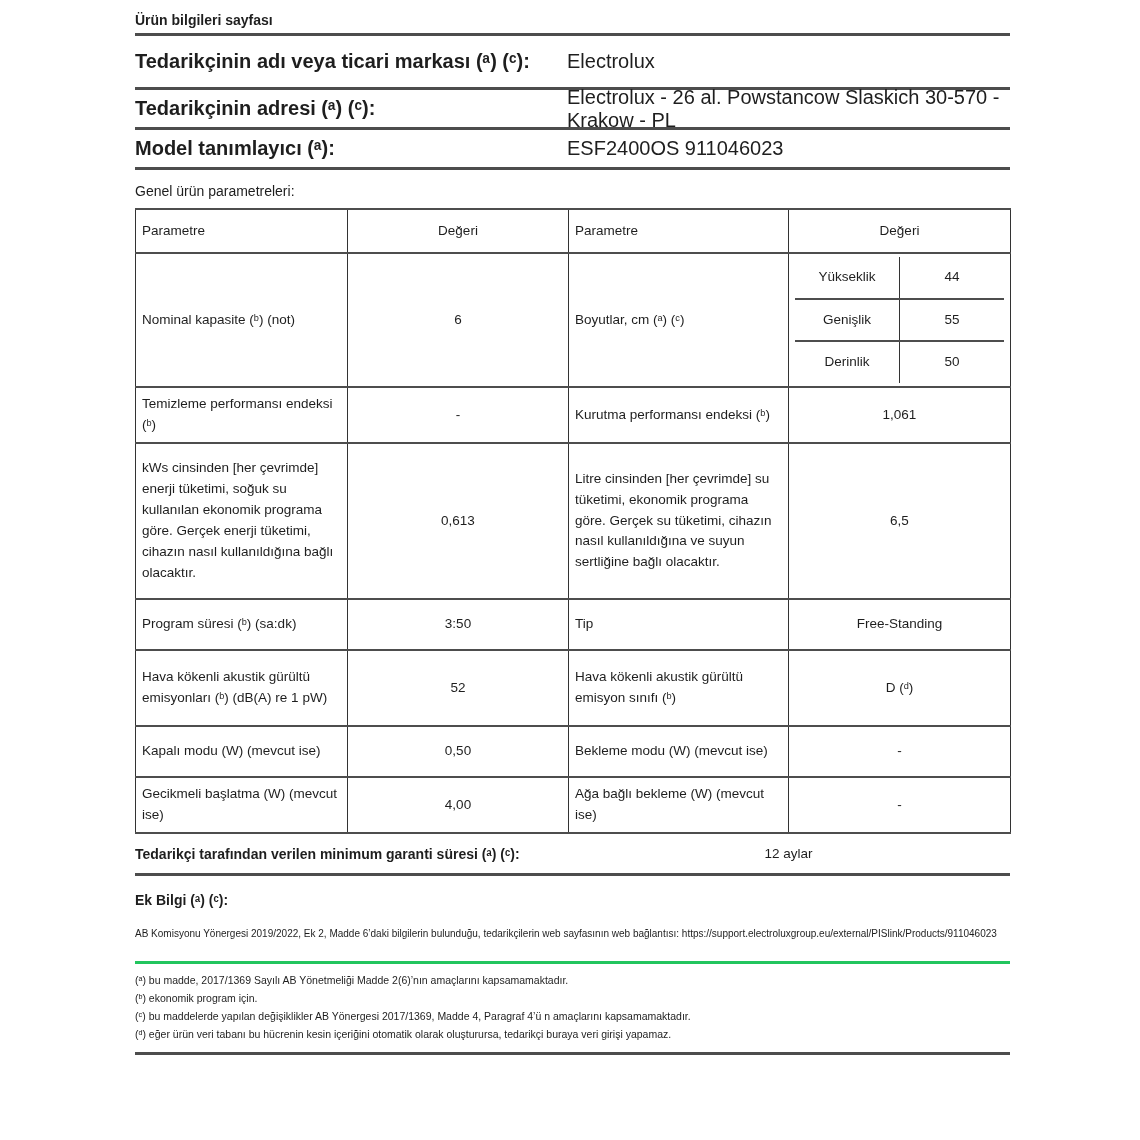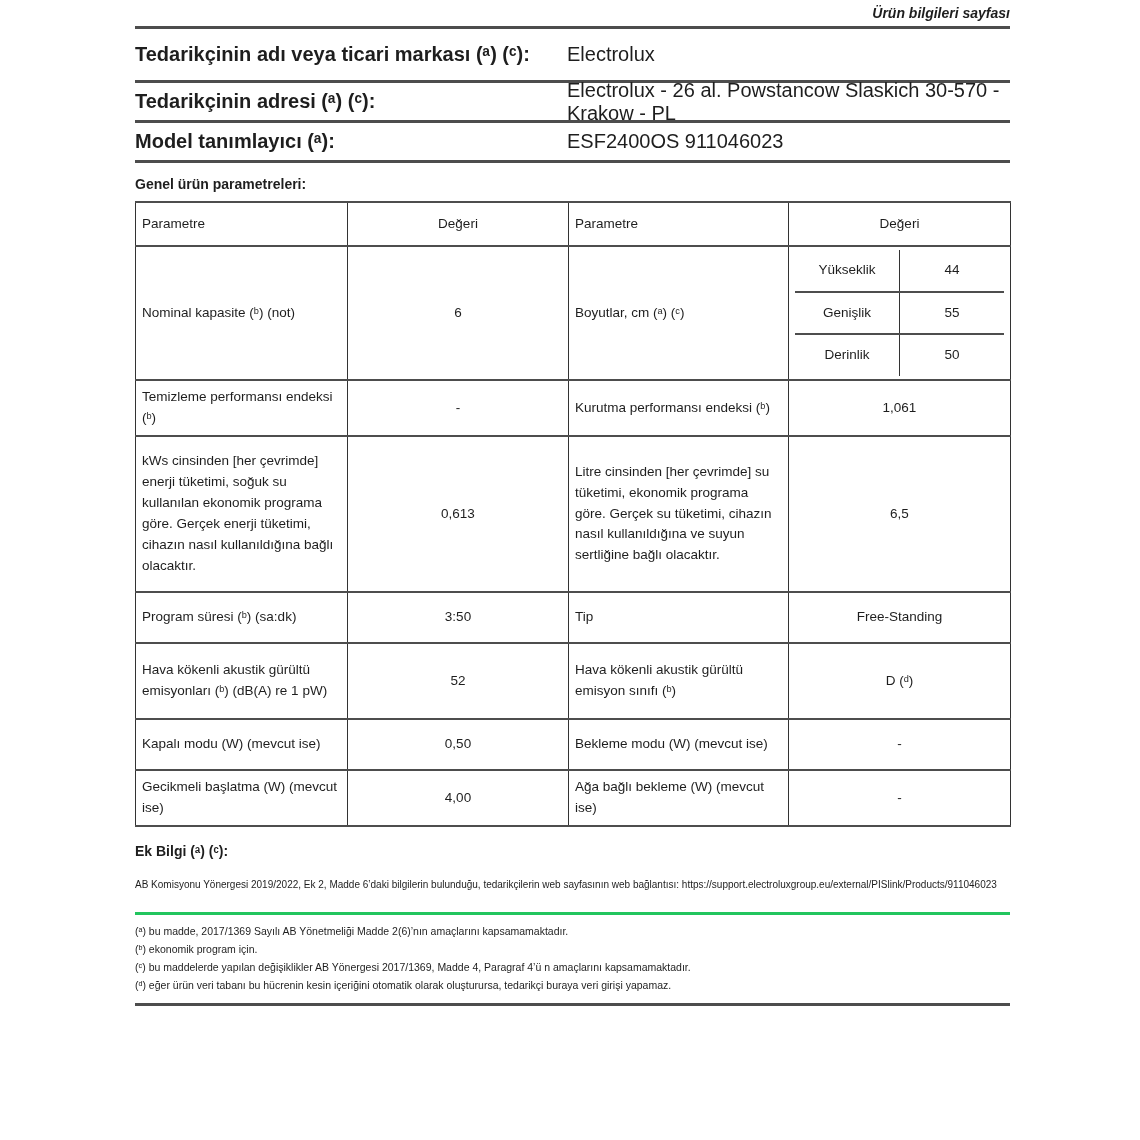--- a/index.html
+++ b/index.html
@@ -9,41 +9,40 @@
     background: #ffffff;
     font-family: "Liberation Sans", sans-serif;
     color: #1e1e1e;
   }
   .page {
     position: absolute;
     left: 135px; top: 0;
     width: 875px;
   }
   .doc-title {
-    text-align: right;
+    text-align: left;
     font-weight: bold;
     font-size: 14px;
-    padding: 5px 0 5px;
-    font-style: italic;
+    padding: 12px 0 5px;
   }
   
   .top-table { border-top: 3px solid #4d4d4d; }
   .top-row {
     display: flex;
     align-items: center;
     border-bottom: 3px solid #4d4d4d;
     font-size: 20px;
   }
   .top-row.h54 { height: 54px; }
   .top-row.h40 { height: 40px; }
   .t-label { width: 432px; flex: none; font-weight: bold; }
   .t-value { flex: 1; text-align: left; }
 
   .section-heading {
-    font-weight: bold;
+    font-weight: normal;
     font-size: 14px;
     margin: 13px 0 9px;
   }
 
   
   table.main {
     border-collapse: collapse;
     table-layout: fixed;
     width: 875px;
     font-size: 13.5px;
@@ -214,20 +213,24 @@
     </tr>
     <tr class="rh56">
       <td class="lbl">Gecikmeli başlatma (W) (mevcut ise)</td>
       <td class="val">4,00</td>
       <td class="lbl">Ağa bağlı bekleme (W) (mevcut ise)</td>
       <td class="val">-</td>
     </tr>
   </tbody>
     </table>
 
+  <div class="warranty">
+    <div class="w-label">Tedarikçi tarafından verilen minimum garanti süresi (ᵃ) (ᶜ):</div>
+    <div class="w-value">12 aylar</div>
+  </div>
 
   <div class="ek-bilgi">Ek Bilgi (ᵃ) (ᶜ):</div>
 
   <div class="info-paragraph">AB Komisyonu Yönergesi 2019/2022, Ek 2, Madde 6’daki bilgilerin bulunduğu, tedarikçilerin web sayfasının web bağlantısı: https://support.electroluxgroup.eu/external/PISlink/Products/911046023</div>
 
   <div class="footnotes">
     <div>(ᵃ) bu madde, 2017/1369 Sayılı AB Yönetmeliği Madde 2(6)’nın amaçlarını kapsamamaktadır.</div>
     <div>(ᵇ) ekonomik program için.</div>
     <div>(ᶜ) bu maddelerde yapılan değişiklikler AB Yönergesi 2017/1369, Madde 4, Paragraf 4’ü n amaçlarını kapsamamaktadır.</div>
     <div>(ᵈ) eğer ürün veri tabanı bu hücrenin kesin içeriğini otomatik olarak oluşturursa, tedarikçi buraya veri girişi yapamaz.</div>

